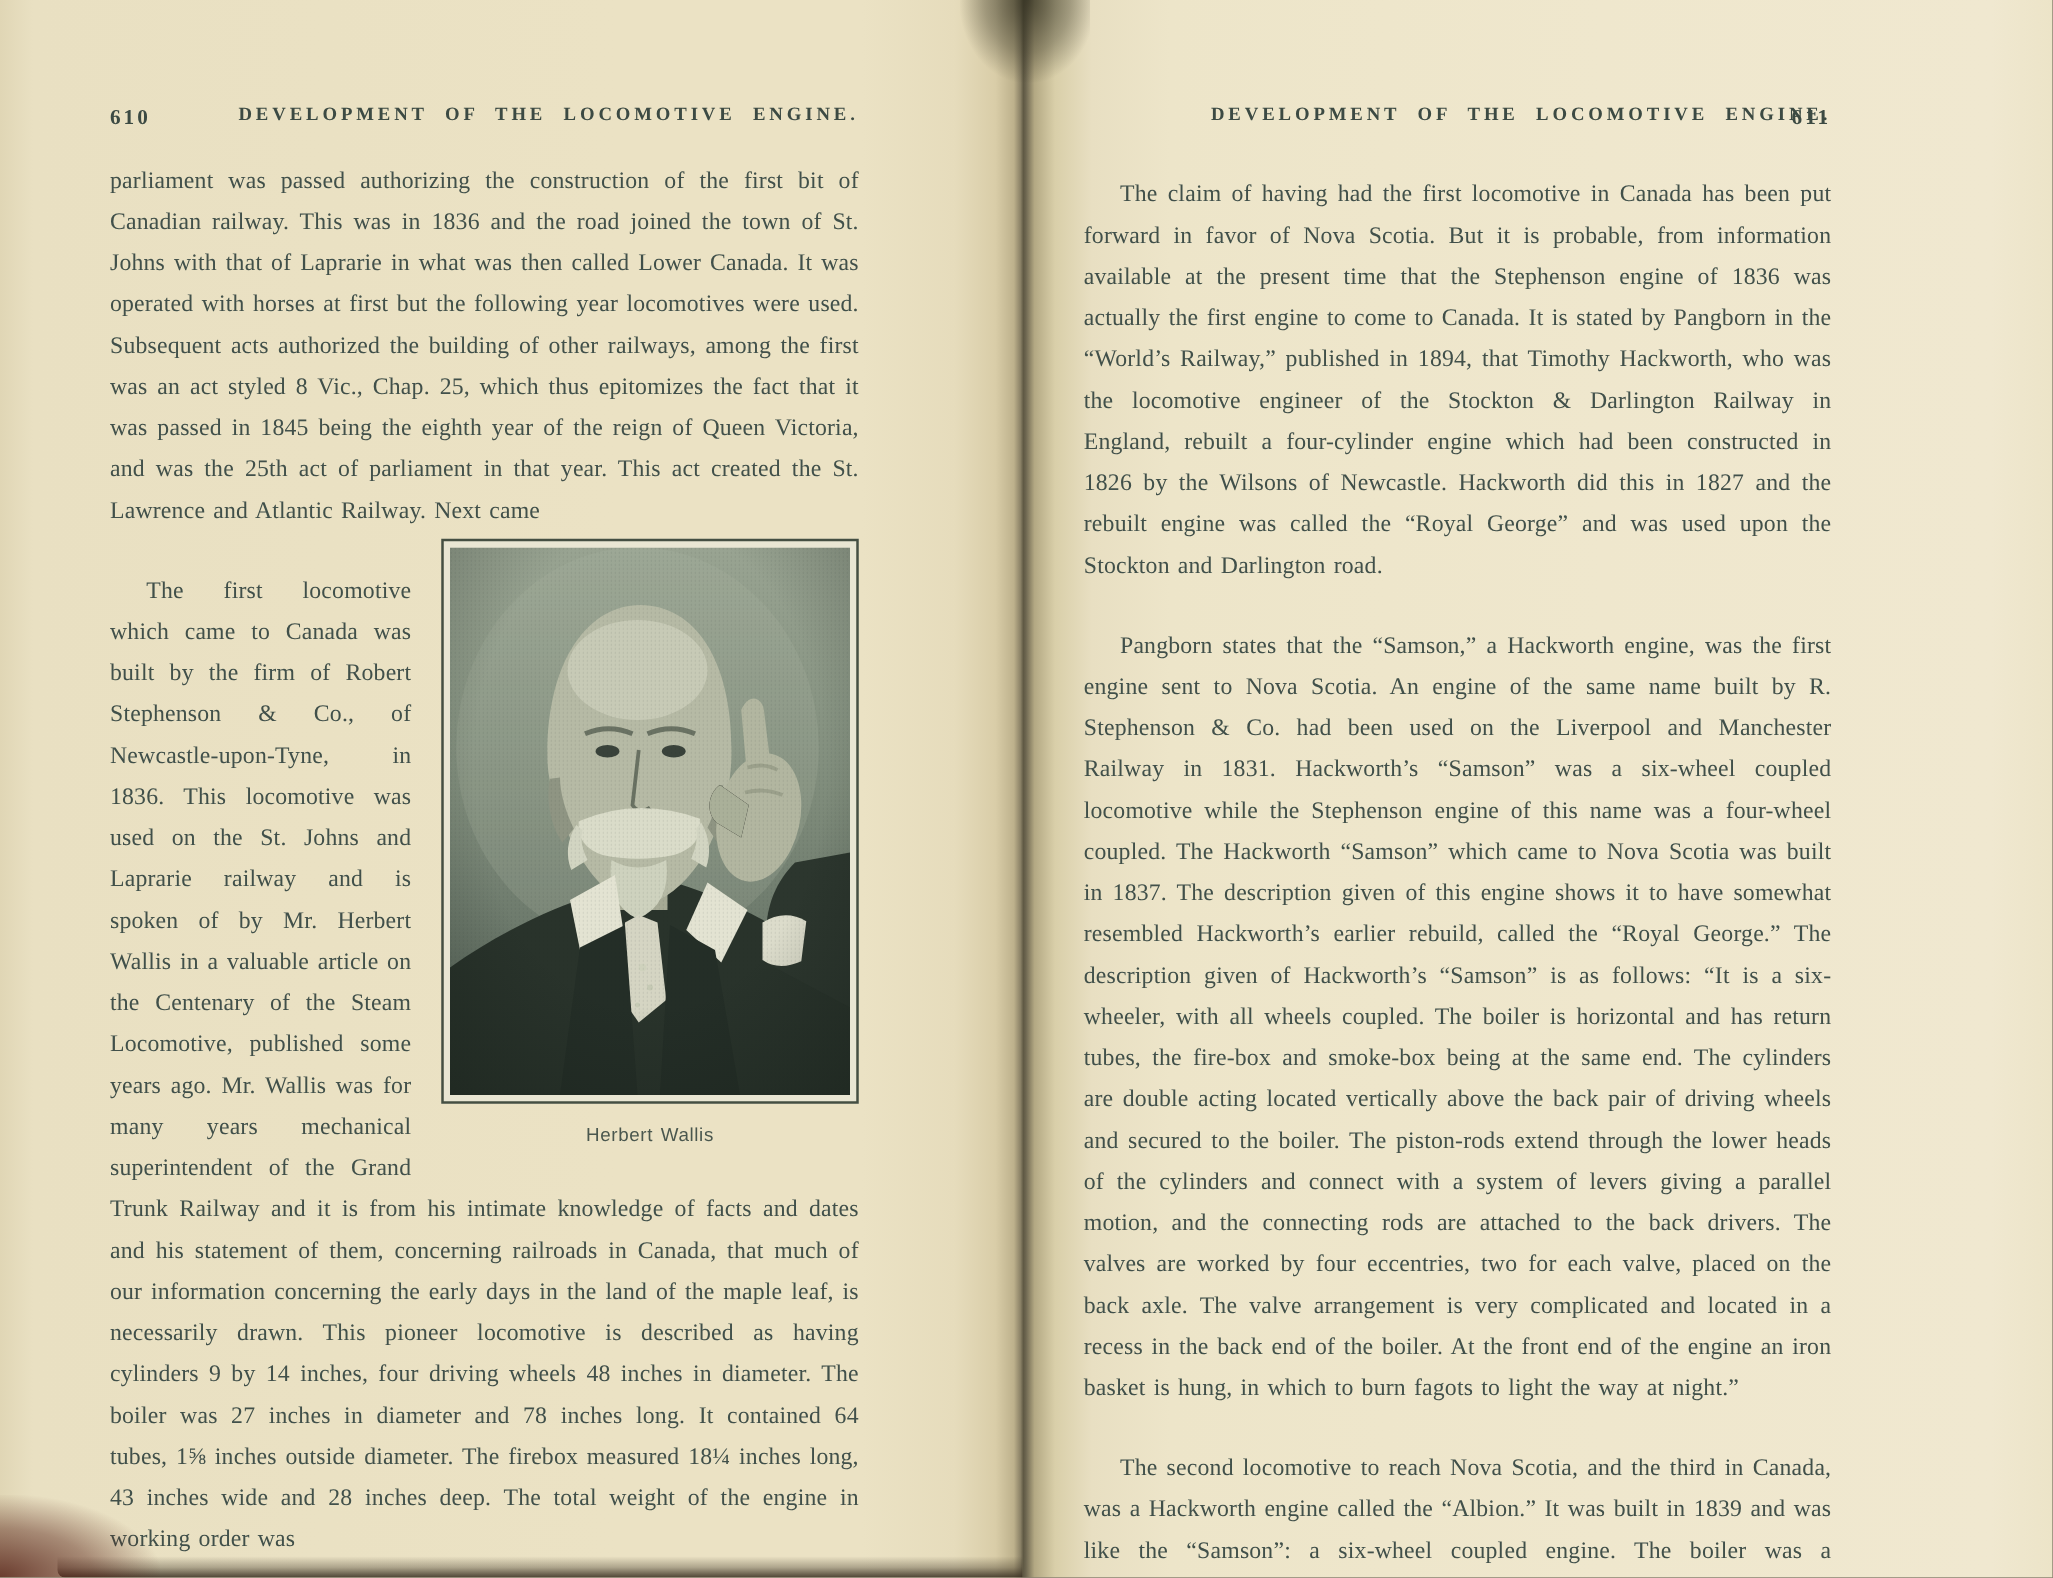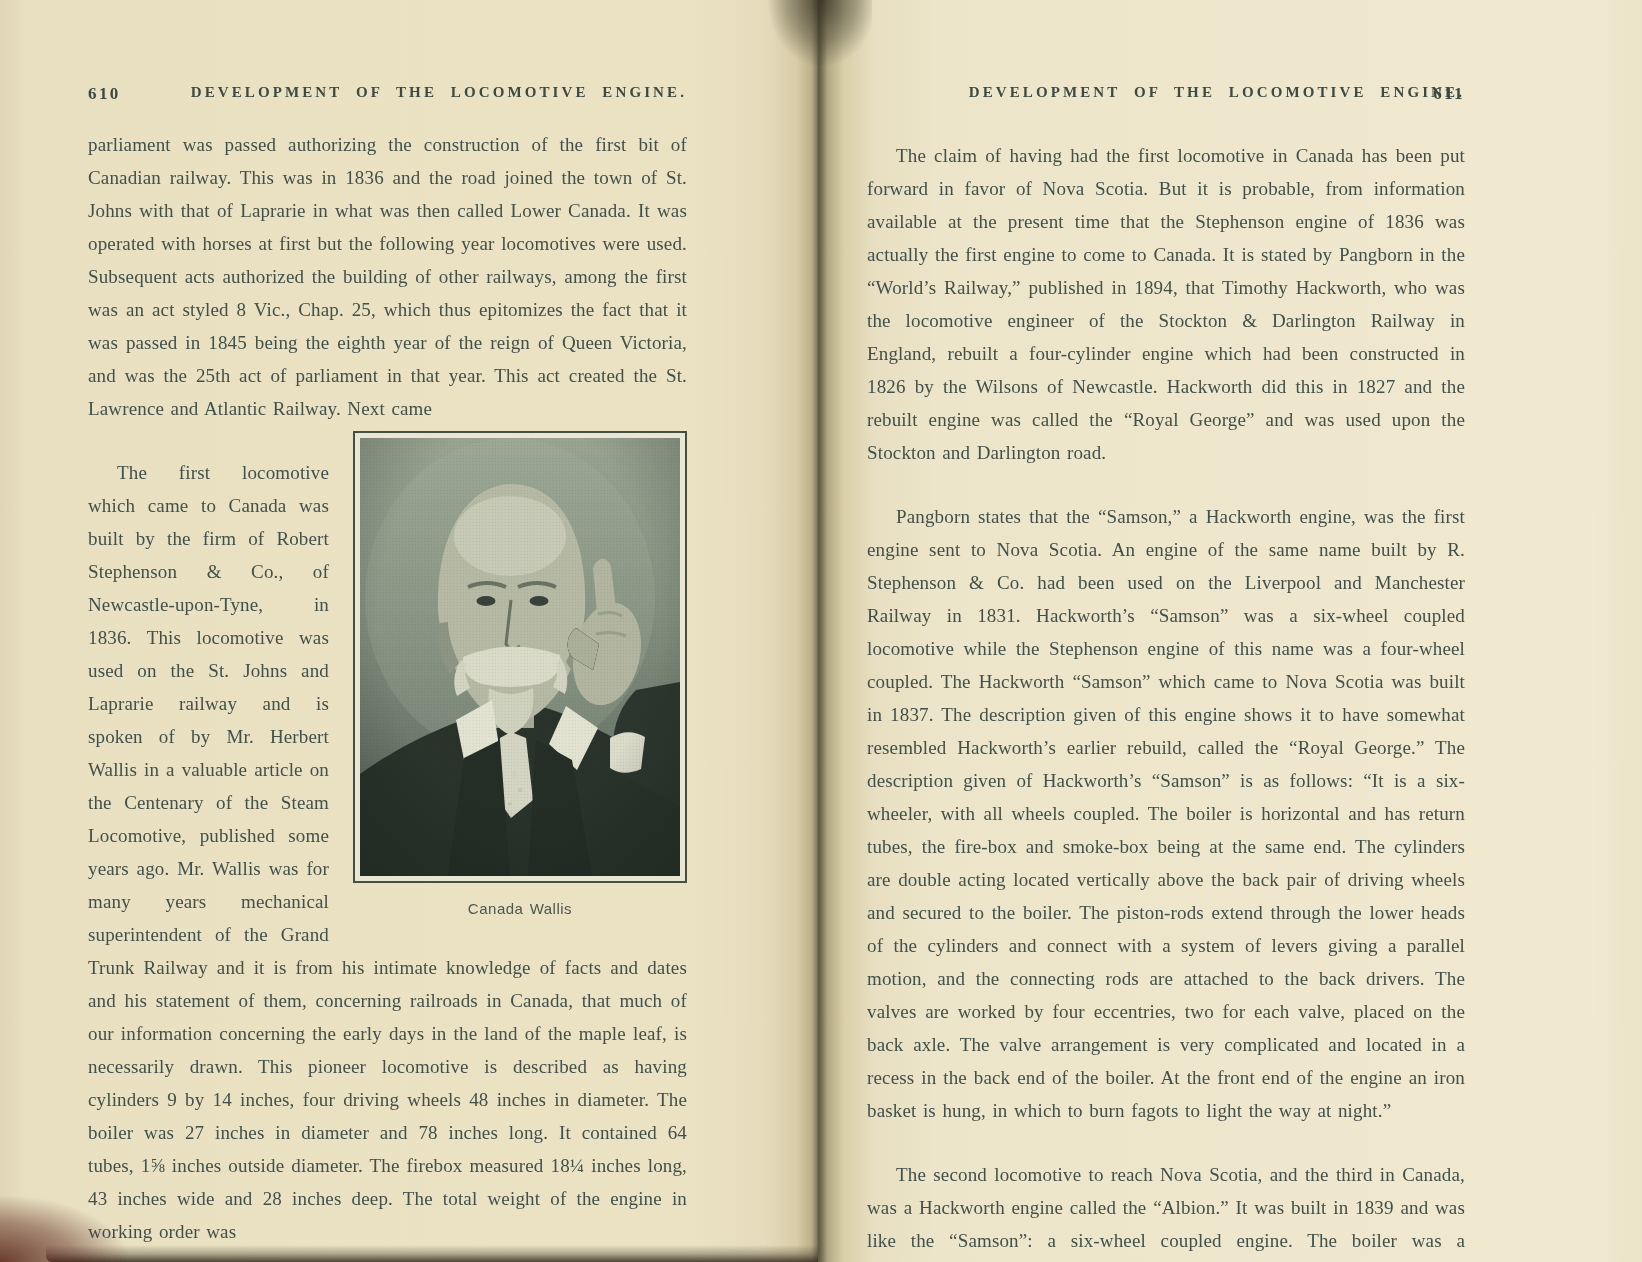--- a/index.html
+++ b/index.html
@@ -137,21 +137,21 @@
               <path d="M238,176 Q252,172 262,178" stroke="#9ba08b" stroke-width="3" fill="none"></path>
               <path d="M236,196 Q252,192 266,198" stroke="#9ba08b" stroke-width="3" fill="none"></path>
 
               <circle cx="154" cy="336" r="3" fill="#cfd2bd"></circle>
               <circle cx="160" cy="352" r="2.4" fill="#c6cab5"></circle>
               <circle cx="150" cy="366" r="2" fill="#c6cab5"></circle>
               <rect width="320" height="438" fill="url(#pvig)"></rect>
               <rect width="320" height="438" fill="url(#dots)"></rect>
             </svg>
           </span>
-          <span class="photo-caption">Canada Wallis</span>
+          <span class="photo-caption">Herbert Wallis</span>
         </span>
       </p>
       <p class="para indent">The first locomotive which came to Canada was built by the firm of Robert Stephenson &amp; Co., of Newcastle-upon-Tyne, in 1836. This locomotive was used on the St. Johns and Laprarie railway and is spoken of by Mr. Herbert Wallis in a valuable article on the Centenary of the Steam Locomotive, published some years ago. Mr. Wallis was for many years mechanical superintendent of the Grand Trunk Railway and it is from his intimate knowledge of facts and dates and his statement of them, concerning railroads in Canada, that much of our information concerning the early days in the land of the maple leaf, is necessarily drawn. This pioneer locomotive is described as having cylinders 9 by 14 inches, four driving wheels 48 inches in diameter. The boiler was 27 inches in diameter and 78 inches long. It contained 64 tubes, 1⅝ inches outside diameter. The firebox measured 18¼ inches long, 43 inches wide and 28 inches deep. The total weight of the engine in working order was</p>
     </div>
   </div>
 
   <div class="page page-right">
     <div class="running-head">
       <span class="head-title">DEVELOPMENT OF THE LOCOMOTIVE ENGINE.</span>
       <span class="folio folio-right">611</span>

